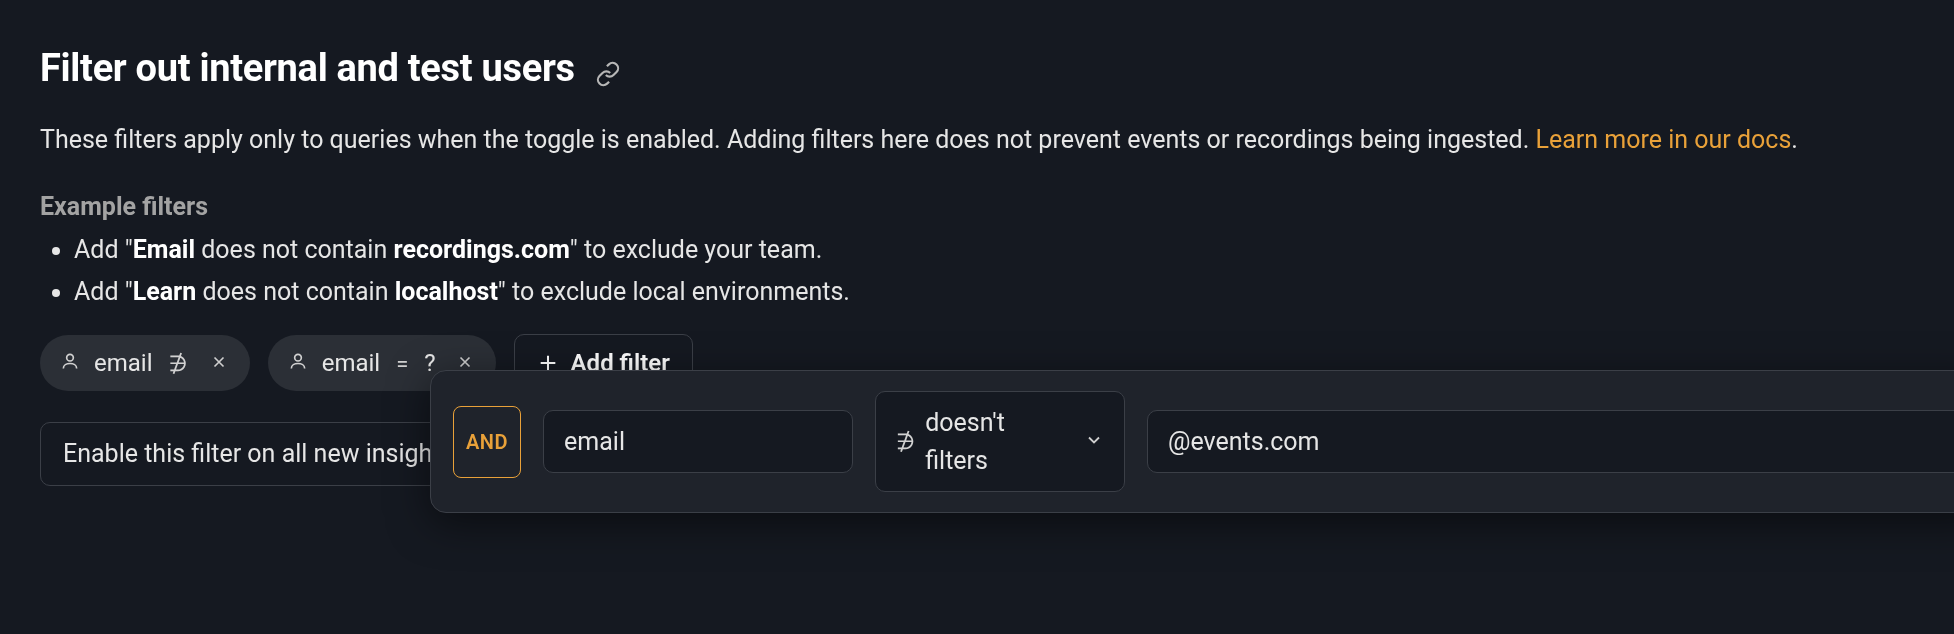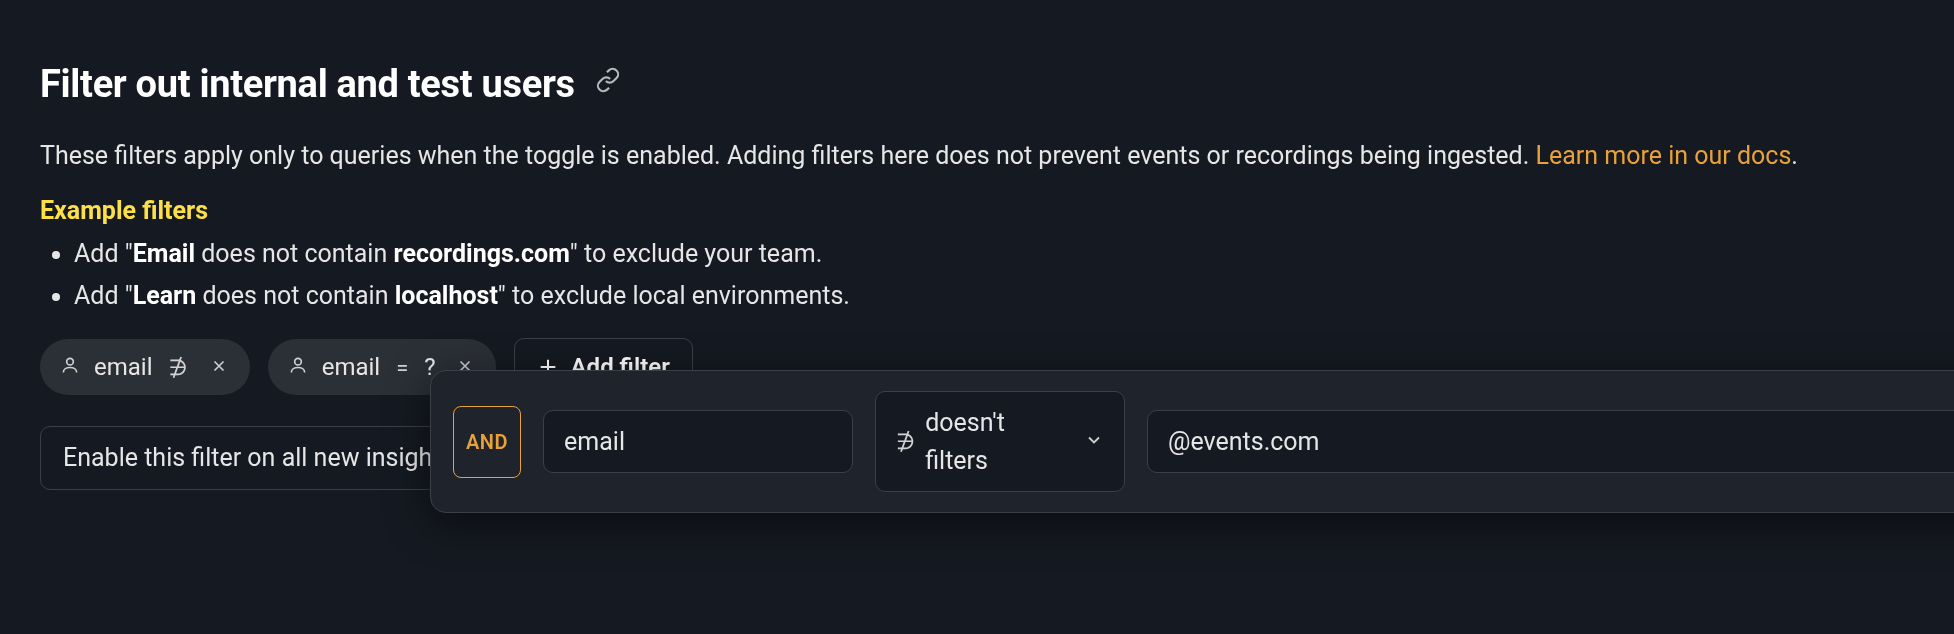--- a/index.html
+++ b/index.html
@@ -14,52 +14,51 @@
       font-size: 24px;
       line-height: 1.5;
       padding: 40px 40px 40px 40px;
       width: 1954px;
       height: 634px;
       overflow: hidden;
       position: relative;
     }
     .heading-row {
       display: flex;
-      align-items: center;
+      align-items: flex-end;
       gap: 20px;
       margin-bottom: 24px;
-      margin-top: 16px;
     }
     h1 {
       font-size: 38px;
       font-weight: 700;
       color: #ffffff;
       letter-spacing: -0.3px;
     }
     .link-icon svg {
       width: 26px;
       height: 26px;
       stroke: #b7b7b7;
       stroke-width: 2;
       fill: none;
     }
     .desc {
       font-size: 25px;
       color: #e6e6e6;
-      margin-bottom: 16px;
+      margin-bottom: 28px;
       line-height: 1.55;
     }
     .desc a {
       color: #e9a139;
       text-decoration: none;
     }
     .examples-title {
       font-size: 25px;
       font-weight: 700;
-      color: #fde047;
+      color: #a3a3a3;
       margin-bottom: 6px;
     }
     ul.examples {
       list-style: disc;
       padding-left: 34px;
       margin-bottom: 24px;
     }
     ul.examples li {
       font-size: 25px;
       color: #e6e6e6;

